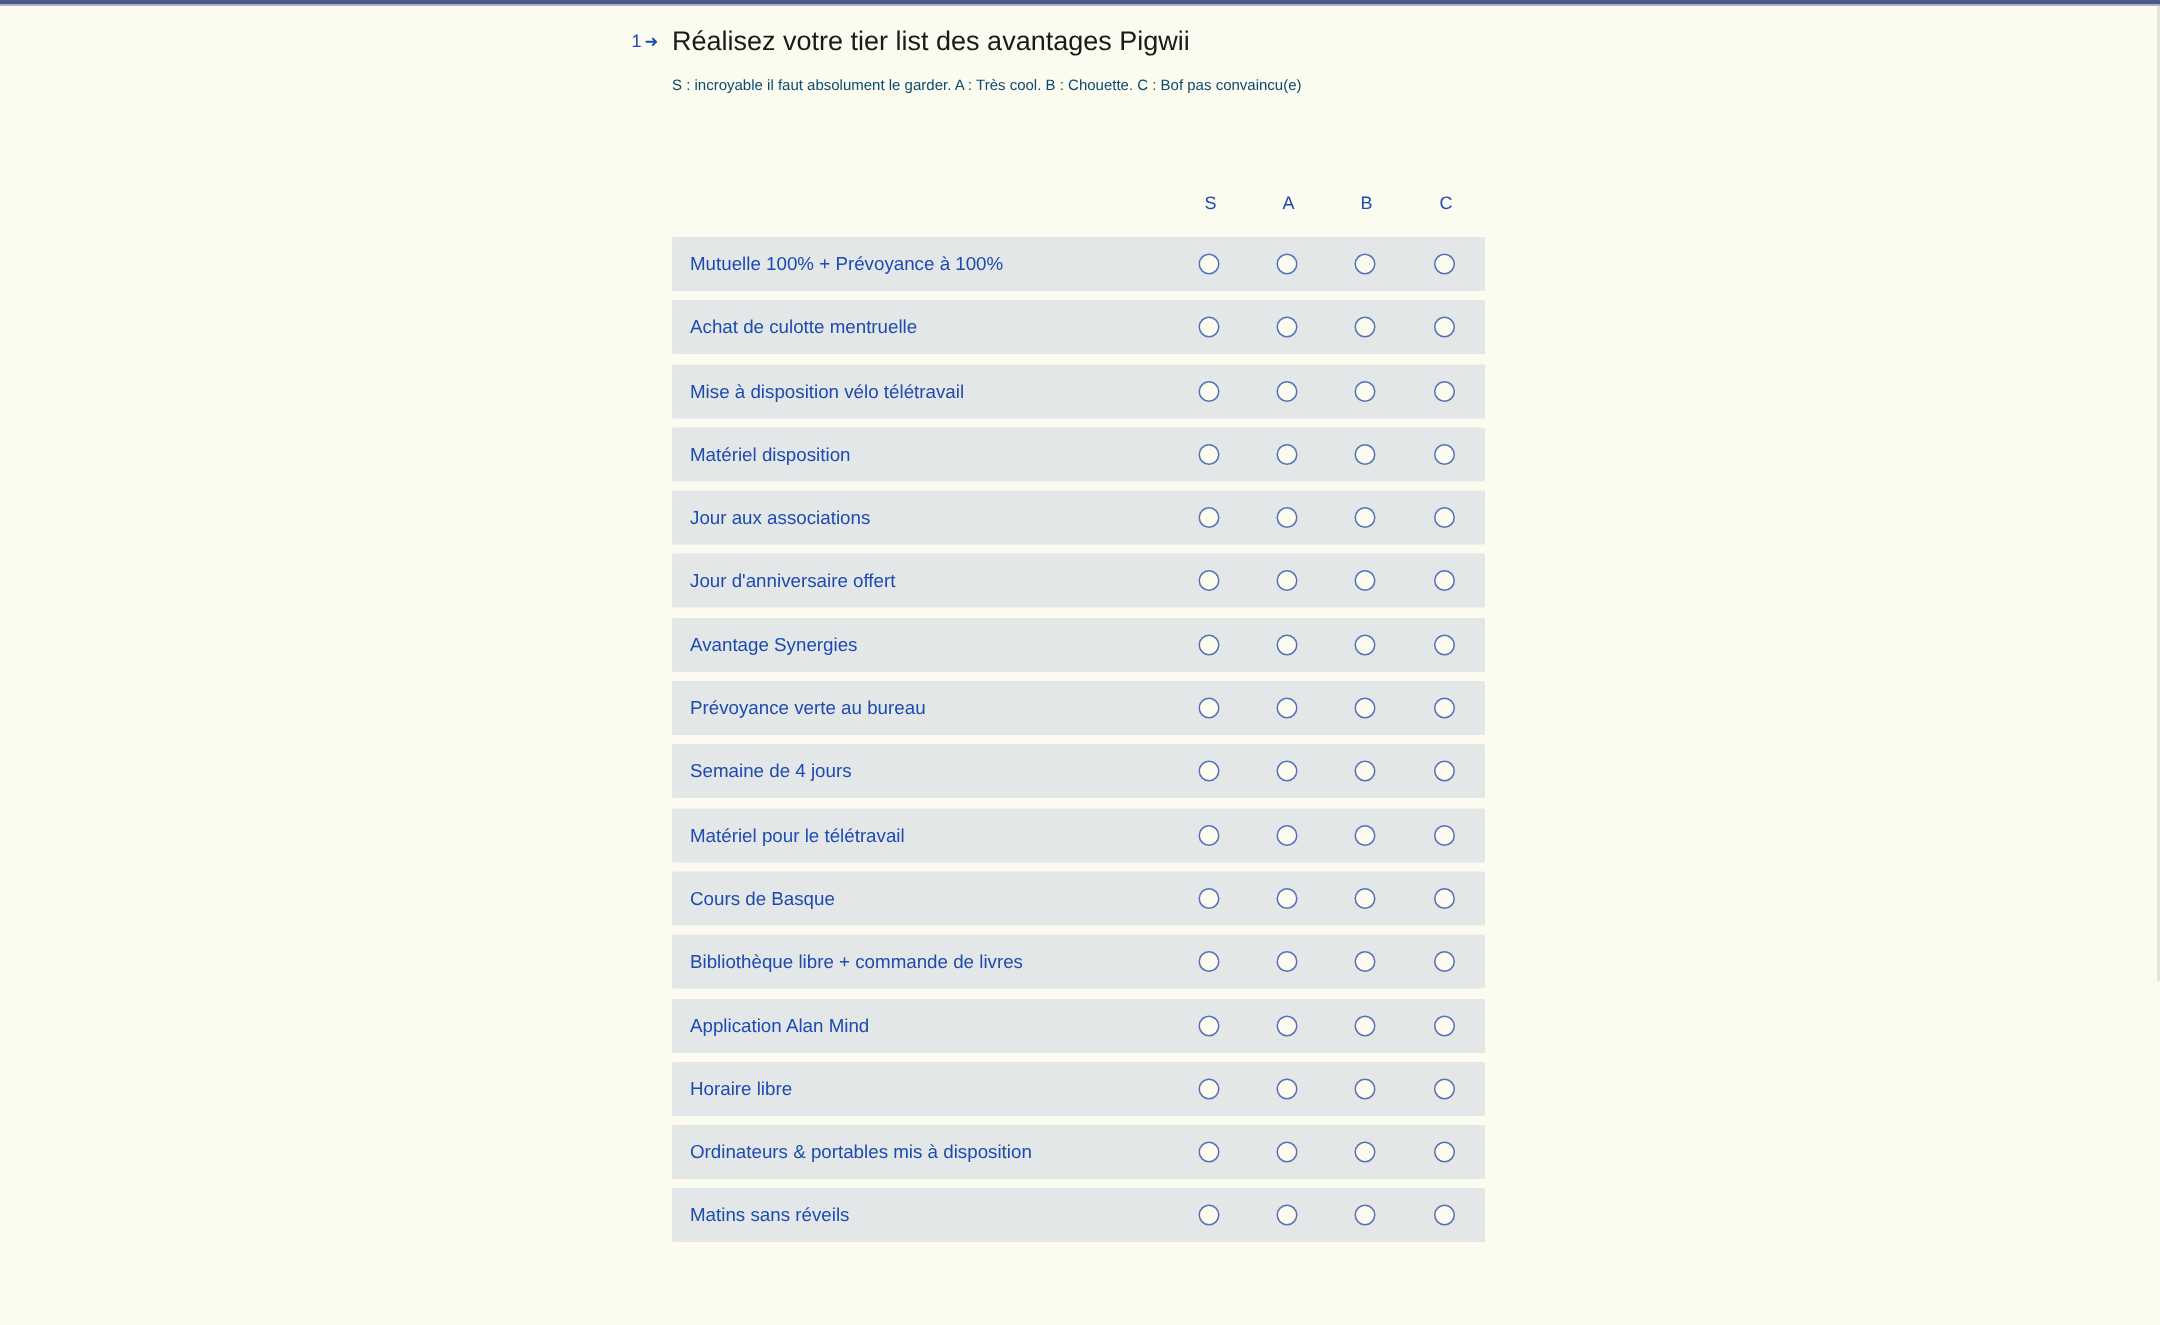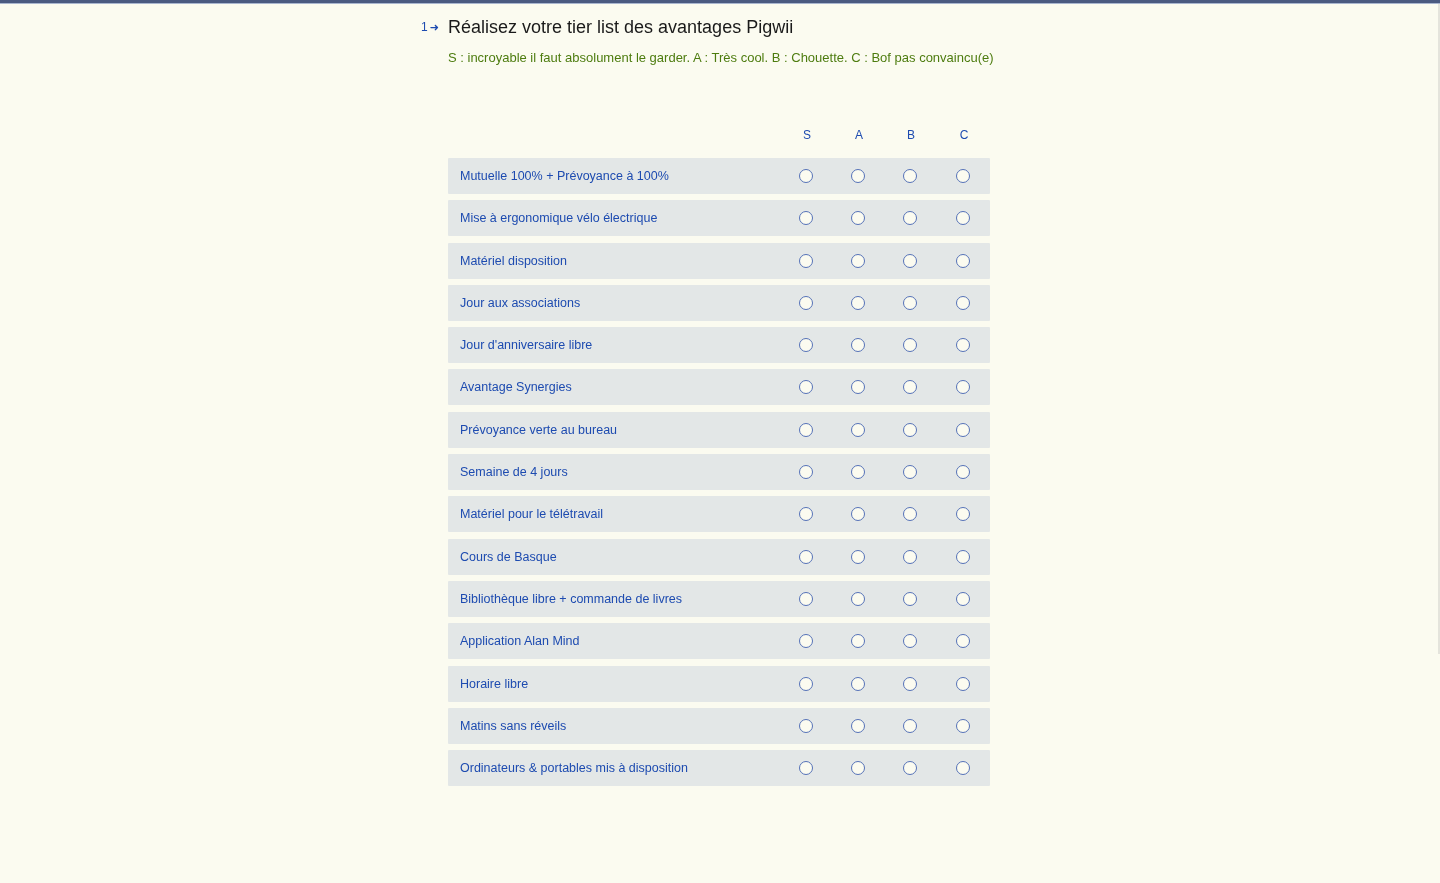--- a/index.html
+++ b/index.html
@@ -9,21 +9,21 @@
       font-family: "Liberation Sans", sans-serif;
       position: relative;
     }
     .topbar { position: absolute; left: 0; top: 0; width: 1440px; height: 3px; background: #4a5a80; }
     .topbar::after { content: ""; position: absolute; left: 0; top: 3px; width: 1440px; height: 1px; background: #a9b6cf; }
     .scroll-track { position: absolute; right: 0; top: 4px; width: 2px; height: 650px; background: #e4e4dc; }
 
     .q-number { position: absolute; left: 421px; top: 20px; font-size: 12px; color: #1d4bb0; display: flex; align-items: center; gap: 2px; }
     .q-number .arrow { font-size: 11px; }
     .q-title { position: absolute; left: 448px; top: 17px; font-size: 18px; color: #1a1a1a; }
-    .q-desc { position: absolute; left: 448px; top: 47px; width: 560px; font-size: 13px; line-height: 21px; color: #4d7c0f; }
+    .q-desc { position: absolute; left: 448px; top: 47px; width: 560px; font-size: 10px; line-height: 21px; color: #0c4a6e; }
 
     .col-headers { position: absolute; left: 448px; top: 128px; width: 542px; height: 16px; }
     .col-head { position: absolute; top: 0; width: 20px; text-align: center; font-size: 12px; color: #1d4bb0; transform: translateX(-10px); }
 
     .rows { position: absolute; left: 448px; top: 158px; width: 542px; }
     .row {
       position: relative; height: 36px; margin-bottom: 6.3px;
       background: #e3e7e7; border-radius: 1px; padding-left: 18px;
     }
     .row-label { position: absolute; left: 12px; top: 11px; font-size: 12.5px; color: #1d4bb0; white-space: nowrap; }
@@ -54,42 +54,49 @@
   </div>
 <div class="rows" id="rows">
     <div class="row">
       <span class="row-label">Mutuelle 100% + Prévoyance à 100%</span>
       <span class="radio" style="left: 359px;"></span>
       <span class="radio" style="left: 411px;"></span>
       <span class="radio" style="left: 463px;"></span>
       <span class="radio" style="left: 516px;"></span>
     </div>
     <div class="row">
-      <span class="row-label">Mise à ergonomique vélo électrique</span>
+      <span class="row-label">Achat de culotte mentruelle</span>
+      <span class="radio" style="left: 359px;"></span>
+      <span class="radio" style="left: 411px;"></span>
+      <span class="radio" style="left: 463px;"></span>
+      <span class="radio" style="left: 516px;"></span>
+    </div>
+    <div class="row">
+      <span class="row-label">Mise à disposition vélo télétravail</span>
       <span class="radio" style="left: 359px;"></span>
       <span class="radio" style="left: 411px;"></span>
       <span class="radio" style="left: 463px;"></span>
       <span class="radio" style="left: 516px;"></span>
     </div>
     <div class="row">
       <span class="row-label">Matériel disposition</span>
       <span class="radio" style="left: 359px;"></span>
       <span class="radio" style="left: 411px;"></span>
       <span class="radio" style="left: 463px;"></span>
       <span class="radio" style="left: 516px;"></span>
     </div>
     <div class="row">
       <span class="row-label">Jour aux associations</span>
       <span class="radio" style="left: 359px;"></span>
       <span class="radio" style="left: 411px;"></span>
       <span class="radio" style="left: 463px;"></span>
       <span class="radio" style="left: 516px;"></span>
     </div>
     <div class="row">
-      <span class="row-label">Jour d'anniversaire libre</span>
+      <span class="row-label">Jour d'anniversaire offert</span>
       <span class="radio" style="left: 359px;"></span>
       <span class="radio" style="left: 411px;"></span>
       <span class="radio" style="left: 463px;"></span>
       <span class="radio" style="left: 516px;"></span>
     </div>
     <div class="row">
       <span class="row-label">Avantage Synergies</span>
       <span class="radio" style="left: 359px;"></span>
       <span class="radio" style="left: 411px;"></span>
       <span class="radio" style="left: 463px;"></span>
@@ -138,26 +145,26 @@
       <span class="radio" style="left: 516px;"></span>
     </div>
     <div class="row">
       <span class="row-label">Horaire libre</span>
       <span class="radio" style="left: 359px;"></span>
       <span class="radio" style="left: 411px;"></span>
       <span class="radio" style="left: 463px;"></span>
       <span class="radio" style="left: 516px;"></span>
     </div>
     <div class="row">
-      <span class="row-label">Matins sans réveils</span>
+      <span class="row-label">Ordinateurs &amp; portables mis à disposition</span>
       <span class="radio" style="left: 359px;"></span>
       <span class="radio" style="left: 411px;"></span>
       <span class="radio" style="left: 463px;"></span>
       <span class="radio" style="left: 516px;"></span>
     </div>
     <div class="row">
-      <span class="row-label">Ordinateurs &amp; portables mis à disposition</span>
+      <span class="row-label">Matins sans réveils</span>
       <span class="radio" style="left: 359px;"></span>
       <span class="radio" style="left: 411px;"></span>
       <span class="radio" style="left: 463px;"></span>
       <span class="radio" style="left: 516px;"></span>
     </div>
   </div>
 
 </body></html>

